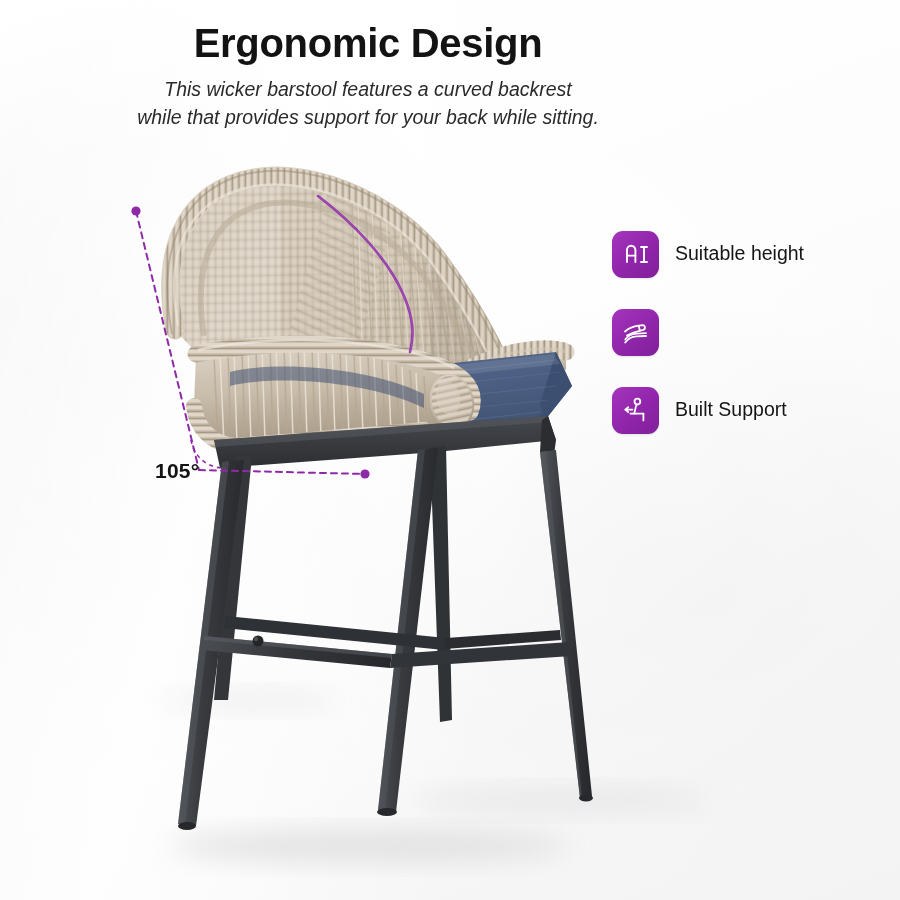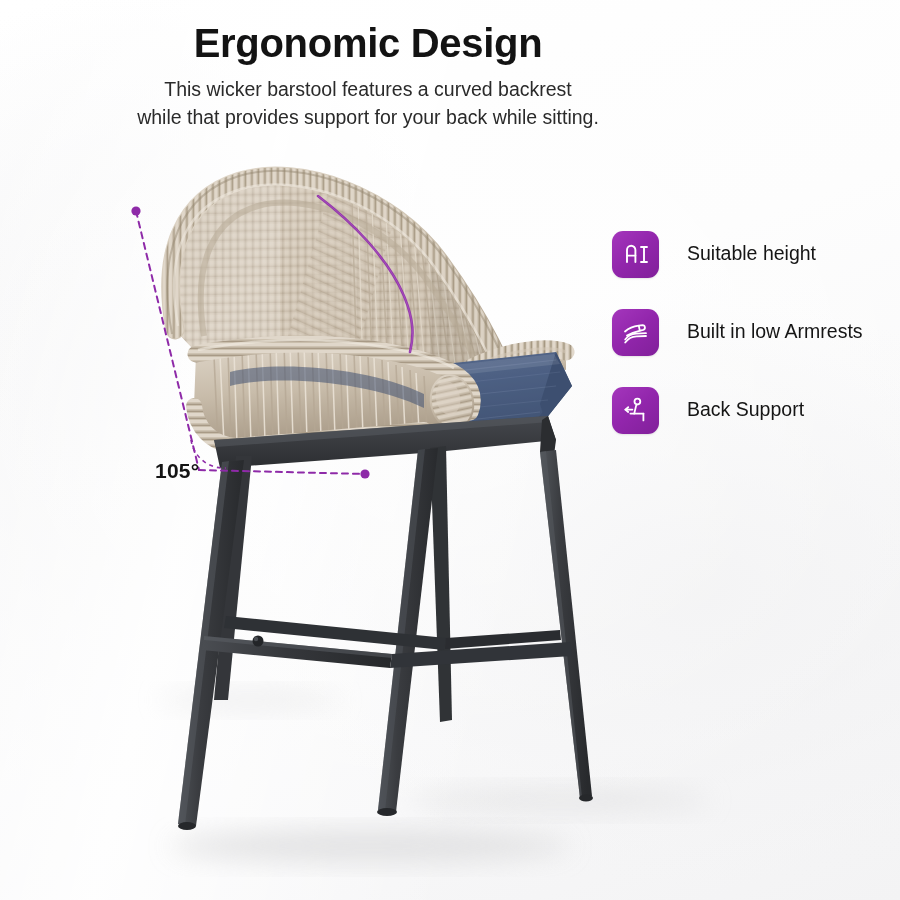--- a/index.html
+++ b/index.html
@@ -57,21 +57,21 @@
     line-height: 1.15;
   }
   .subtitle {
     margin: 10px auto 0;
     width: 600px;
     font-size: 19.5px;
     font-weight: normal;
     color: #2a2a2a;
     line-height: 1.42;
   }
-  .subtitle .line { display: block; }
+  .subtitle .line { display: block; font-style: italic; }
 
   
   .features {
     position: absolute;
     left: 612px;
     top: 228px;
     width: 290px;
     z-index: 12;
   }
   .feature-row {
@@ -86,21 +86,21 @@
     border-radius: 11px;
     flex: 0 0 auto;
     display: flex;
     align-items: center;
     justify-content: center;
     background: linear-gradient(140deg, #a436bc 0%, #9226ac 48%, #81209a 100%);
     box-shadow: 0 1px 2px rgba(0,0,0,0.10);
   }
   .feature-badge svg { display: block; }
   .feature-label {
-    margin-left: 28px;
+    margin-left: 16px;
     font-size: 19.5px;
     color: #151515;
     white-space: nowrap;
     line-height: 1;
   }
 
   
   .annotation {
     position: absolute;
     left: 0;
@@ -469,34 +469,33 @@
       <div class="feature-badge">
         <svg width="29" height="29" viewBox="0 0 29 29" fill="none" stroke="#ffffff" stroke-width="1.8" stroke-linecap="round" stroke-linejoin="round">
 
           <path d="M4 13.5 C 8 10, 13 8.2, 17.6 7.6 L 21.6 7.2 A2.4 2.4 0 0 1 22.2 11.9 L 18.4 12.8 C 14 13.8, 9.5 15.4, 6 17.5"></path>
           <path d="M17.8 7.8 L 18.8 12.6"></path>
 
           <path d="M4.2 21.5 C 7 17.6, 11 15.9, 15.2 15.6 L 25 15.2"></path>
           <path d="M4.2 24.6 C 7.2 20.4, 11.4 18.6, 15.6 18.4 L 25 18"></path>
         </svg>
       </div>
-      <div class="feature-label">Built in low Armrests</div>
     </div>
 
     <div class="feature-row">
       <div class="feature-badge">
         <svg width="28" height="28" viewBox="0 0 28 28" fill="none" stroke="#ffffff" stroke-width="1.8" stroke-linecap="round" stroke-linejoin="round">
 
           <circle cx="15.4" cy="5.6" r="2.9"></circle>
           <path d="M14.2 9.4 L 12.2 17.6 L 21.4 17.6"></path>
           <path d="M21.4 17.6 L 21.4 24.4"></path>
           <path d="M12.2 17.6 L 8.4 17.6"></path>
 
           <path d="M3.4 13.6 L 10.4 13.6"></path>
           <path d="M6.2 11.2 L 3.4 13.6 L 6.2 16"></path>
         </svg>
       </div>
-      <div class="feature-label">Back Support</div>
+      <div class="feature-label">Built Support</div>
     </div>
 
   </div>
 
 </div>
 
 </body></html>

